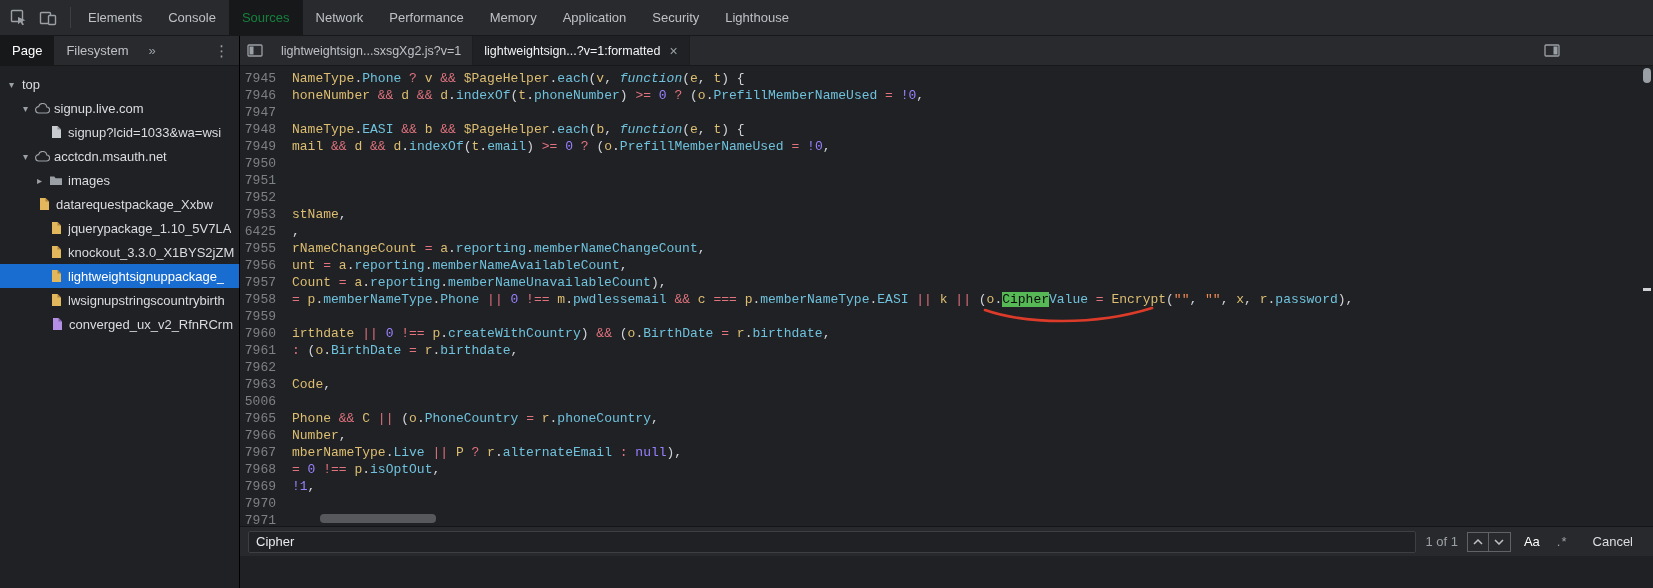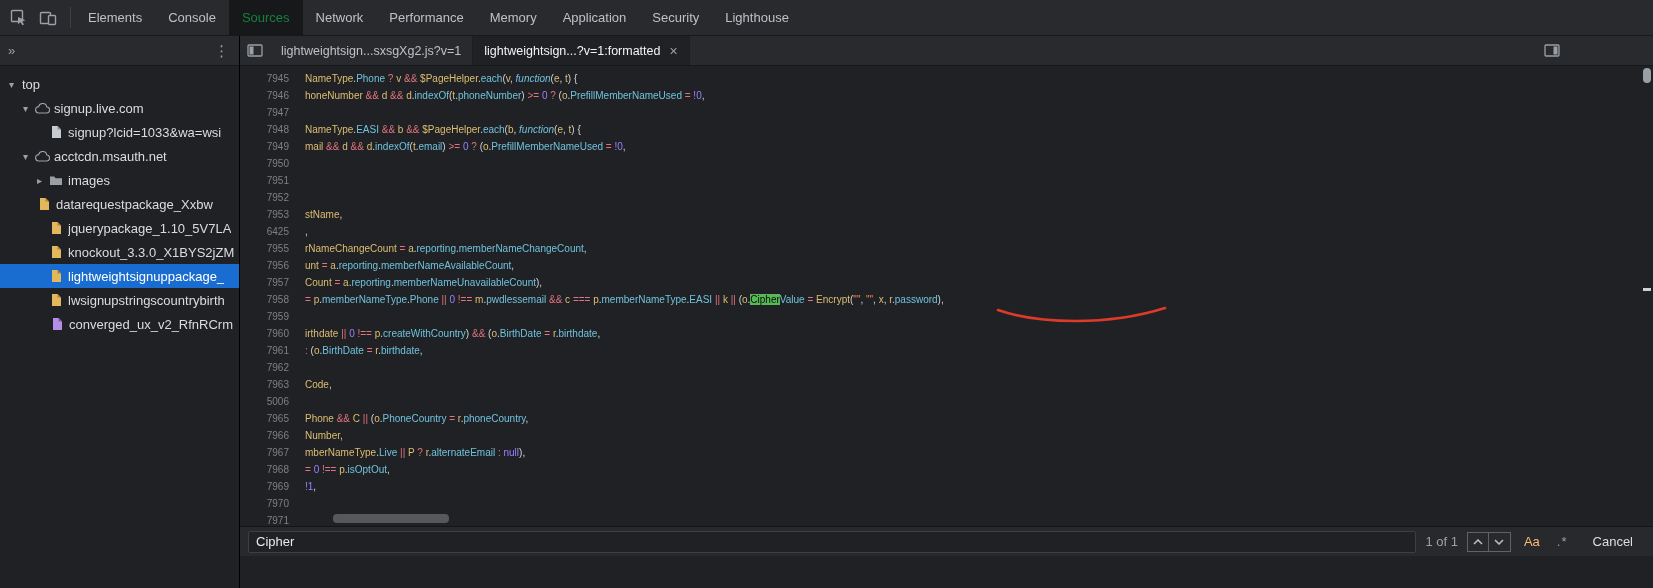--- a/index.html
+++ b/index.html
@@ -36,21 +36,21 @@
   .editor-tabbar { height: 30px; background: #292a2d; border-bottom: 1px solid #17181a; display: flex; align-items: stretch; font-size: 12.5px; }
   .tabbar-iconbtn { width: 30px; display: flex; align-items: center; justify-content: center; }
   .editor-tab { display: flex; align-items: center; padding: 0 11px; color: #bdc1c6; border-right: 1px solid #1d1e20; white-space: nowrap; }
   .editor-tab.active { background: #202124; color: #f1f3f4; }
   .tab-close { margin-left: 9px; color: #9aa0a6; font-size: 14px; line-height: 1; }
   .editor-tabbar .spacer { flex: 1; }
   .right-toggle { margin-right: 86px; }
 
   
   .editor { position: relative; height: 460px; background: #202124; overflow: hidden;
-            font-family: Liberation Sans, sans-serif; font-size: 10px; margin-left: 13px; }
+            font-family: Liberation Mono, monospace; font-size: 13px; }
   .code-lines { padding-top: 4px; }
   .code-line { display: flex; height: 17px; line-height: 17px; white-space: pre; }
   .ln { width: 46px; flex: none; text-align: right; padding-right: 10px; color: #7d8084; }
   .lc { padding-left: 6px; }
   .tok-v { color: #ddbe72; }
   .tok-p { color: #6fc2dd; }
   .tok-k { color: #6fc2dd; font-style: italic; }
   .tok-o { color: #e0737e; }
   .tok-n { color: #9980ff; }
   .tok-s { color: #f28b54; }
@@ -62,21 +62,21 @@
   .vscroll-thumb { position: absolute; right: 2px; top: 2px; width: 8px; height: 15px; background: #9aa0a6; border-radius: 4px; }
   .vscroll-marker { position: absolute; right: 2px; top: 222px; width: 8px; height: 3px; background: #cfd1d4; }
 
   
   .search-bar { height: 30px; background: #28292c; border-top: 1px solid #141518; display: flex; align-items: center; padding: 0 8px; gap: 9px; font-size: 13px; }
   .search-input { flex: 1; height: 22px; background: #202124; border: 1px solid #3c4043; border-radius: 2px; color: #e8eaed; font: 13px "Liberation Sans", sans-serif; padding: 0 7px; outline: none; }
   .result-count { color: #9aa0a6; white-space: nowrap; }
   .nav-group { display: flex; }
   .nav-btn { width: 22px; height: 20px; border: 1px solid #5f6368; background: transparent; display: flex; align-items: center; justify-content: center; }
   .nav-btn + .nav-btn { border-left: none; }
-  .match-case { color: #fdba74; padding: 0 4px; }
+  .match-case { color: #ffffff; padding: 0 4px; }
   .regex { color: #9aa0a6; letter-spacing: 1px; padding: 0 4px; }
   .cancel { color: #dcdee0; padding: 0 12px; }
 
   .bottom-strip { height: 32px; background: #202124; }
 </style>
 </head>
 <body>
 
 <div class="devtools">
 
@@ -106,20 +106,24 @@
         <div class="main-tab">Application</div>
         <div class="main-tab">Security</div>
         <div class="main-tab">Lighthouse</div>
       </div>
   </div>
 
   <div class="content">
 
     <div class="left-panel">
       <div class="panel-tabbar">
+        <div style="display:flex">
+            <div class="panel-tab active">Page</div>
+            <div class="panel-tab">Filesystem</div>
+          </div>
         <div class="panel-tab-more">»</div>
         <div class="spacer"></div>
         <div class="kebab">⋮</div>
       </div>
       <div class="tree">
           <div class="tree-row" style="padding-left: 4px;">
             <span class="arrow">▾</span>
             <span class="tree-label">top</span>
           </div>
           <div class="tree-row" style="padding-left: 18px;">

